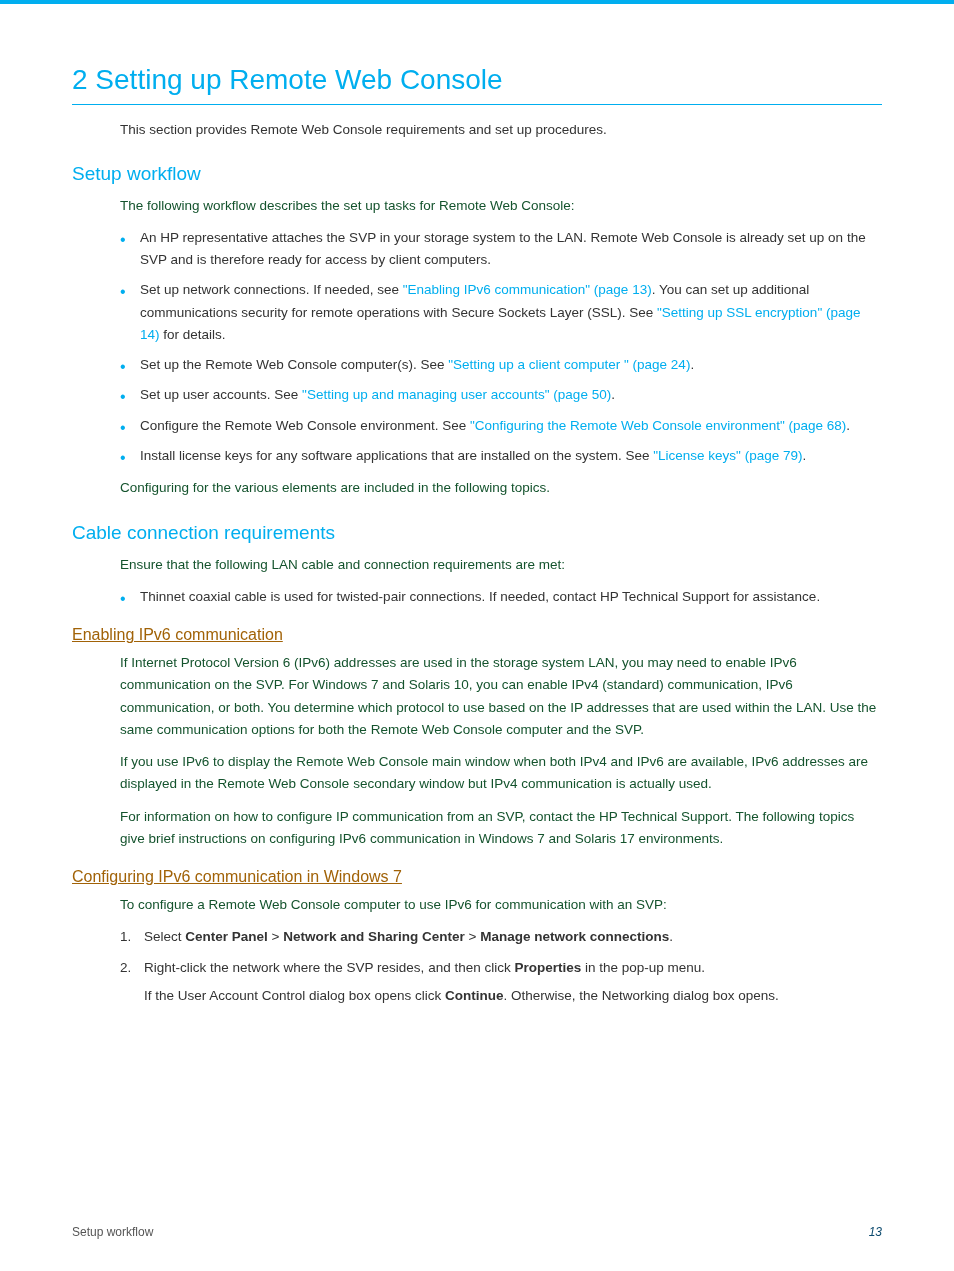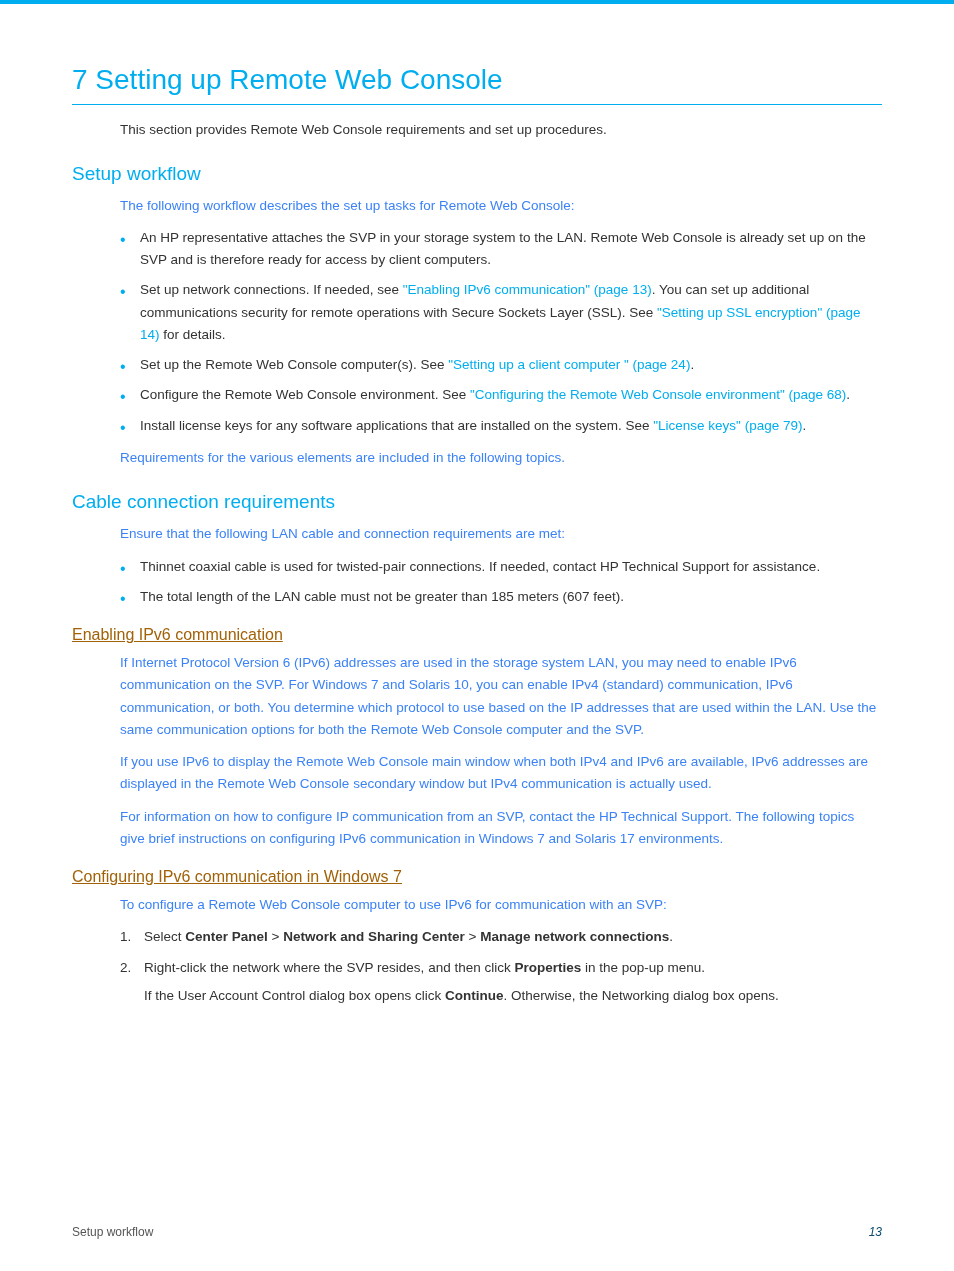--- a/index.html
+++ b/index.html
@@ -61,21 +61,21 @@
       font-weight: normal;
       color: #a16207;
       margin-bottom: 8px;
       margin-top: 18px;
       text-decoration: underline;
     }
 
     .section-body {
       margin-left: 48px;
       line-height: 1.65;
-      color: #3b82f6;
+      color: #14532d;
     }
 
     .section-body p {
       margin-bottom: 10px;
     }
 
     .bullet-list {
       margin-left: 48px;
       margin-bottom: 10px;
     }
@@ -150,51 +150,51 @@
       color: #0c4a6e;
       font-style: italic;
     }
   </style>
 </head>
 <body>
 
 <div class="page">
   <div class="top-border"></div>
 
-  <h1 class="chapter-title">7 Setting up Remote Web Console</h1>
+  <h1 class="chapter-title">2 Setting up Remote Web Console</h1>
 
   <p class="section-intro">This section provides Remote Web Console requirements and set up procedures.</p>
 
   <h2 class="section-heading">Setup workflow</h2>
 
   <div class="section-body">
     <p>The following workflow describes the set up tasks for Remote Web Console:</p>
   </div>
 
   <ul class="bullet-list">
     <li>An HP representative attaches the SVP in your storage system to the LAN. Remote Web Console is already set up on the SVP and is therefore ready for access by client computers.</li>
     <li>Set up network connections. If needed, see <a class="link">"Enabling IPv6 communication" (page 13)</a>. You can set up additional communications security for remote operations with Secure Sockets Layer (SSL). See <a class="link">"Setting up SSL encryption" (page 14)</a> for details.</li>
     <li>Set up the Remote Web Console computer(s). See <a class="link">"Setting up a client computer " (page 24)</a>.</li>
+    <li>Set up user accounts. See <a class="link">"Setting up and managing user accounts" (page 50)</a>.</li>
     <li>Configure the Remote Web Console environment. See <a class="link">"Configuring the Remote Web Console environment" (page 68)</a>.</li>
     <li>Install license keys for any software applications that are installed on the system. See <a class="link">"License keys" (page 79)</a>.</li>
   </ul>
 
   <div class="section-body">
-    <p>Requirements for the various elements are included in the following topics.</p>
+    <p>Configuring for the various elements are included in the following topics.</p>
   </div>
 
   <h2 class="section-heading">Cable connection requirements</h2>
 
   <div class="section-body">
     <p>Ensure that the following LAN cable and connection requirements are met:</p>
   </div>
 
   <ul class="bullet-list">
     <li>Thinnet coaxial cable is used for twisted-pair connections. If needed, contact HP Technical Support for assistance.</li>
-    <li>The total length of the LAN cable must not be greater than 185 meters (607 feet).</li>
   </ul>
 
   <h3 class="subsection-heading">Enabling IPv6 communication</h3>
 
   <div class="section-body">
     <p>If Internet Protocol Version 6 (IPv6) addresses are used in the storage system LAN, you may need to enable IPv6 communication on the SVP. For Windows 7 and Solaris 10, you can enable IPv4 (standard) communication, IPv6 communication, or both. You determine which protocol to use based on the IP addresses that are used within the LAN. Use the same communication options for both the Remote Web Console computer and the SVP.</p>
     <p>If you use IPv6 to display the Remote Web Console main window when both IPv4 and IPv6 are available, IPv6 addresses are displayed in the Remote Web Console secondary window but IPv4 communication is actually used.</p>
     <p>For information on how to configure IP communication from an SVP, contact the HP Technical Support. The following topics give brief instructions on configuring IPv6 communication in Windows 7 and Solaris 17 environments.</p>
   </div>
 

